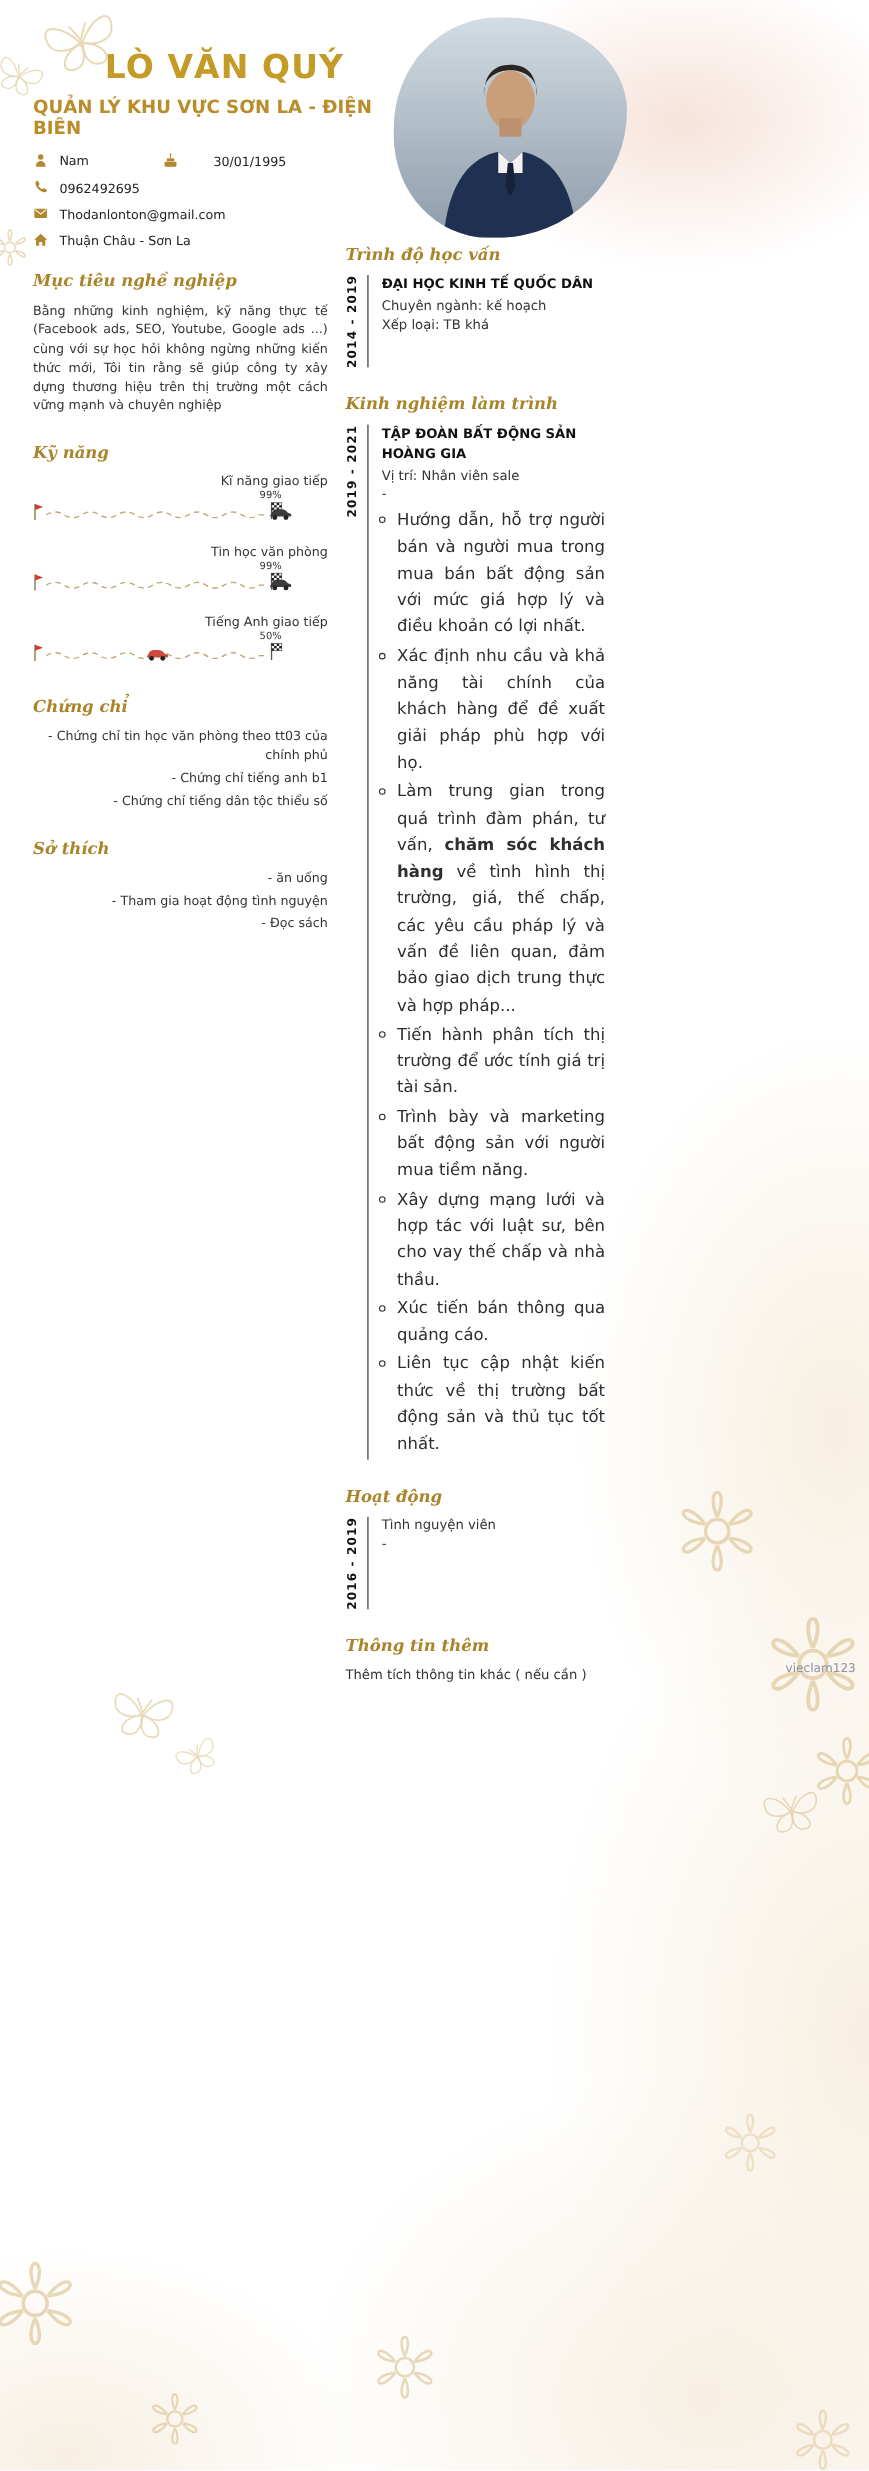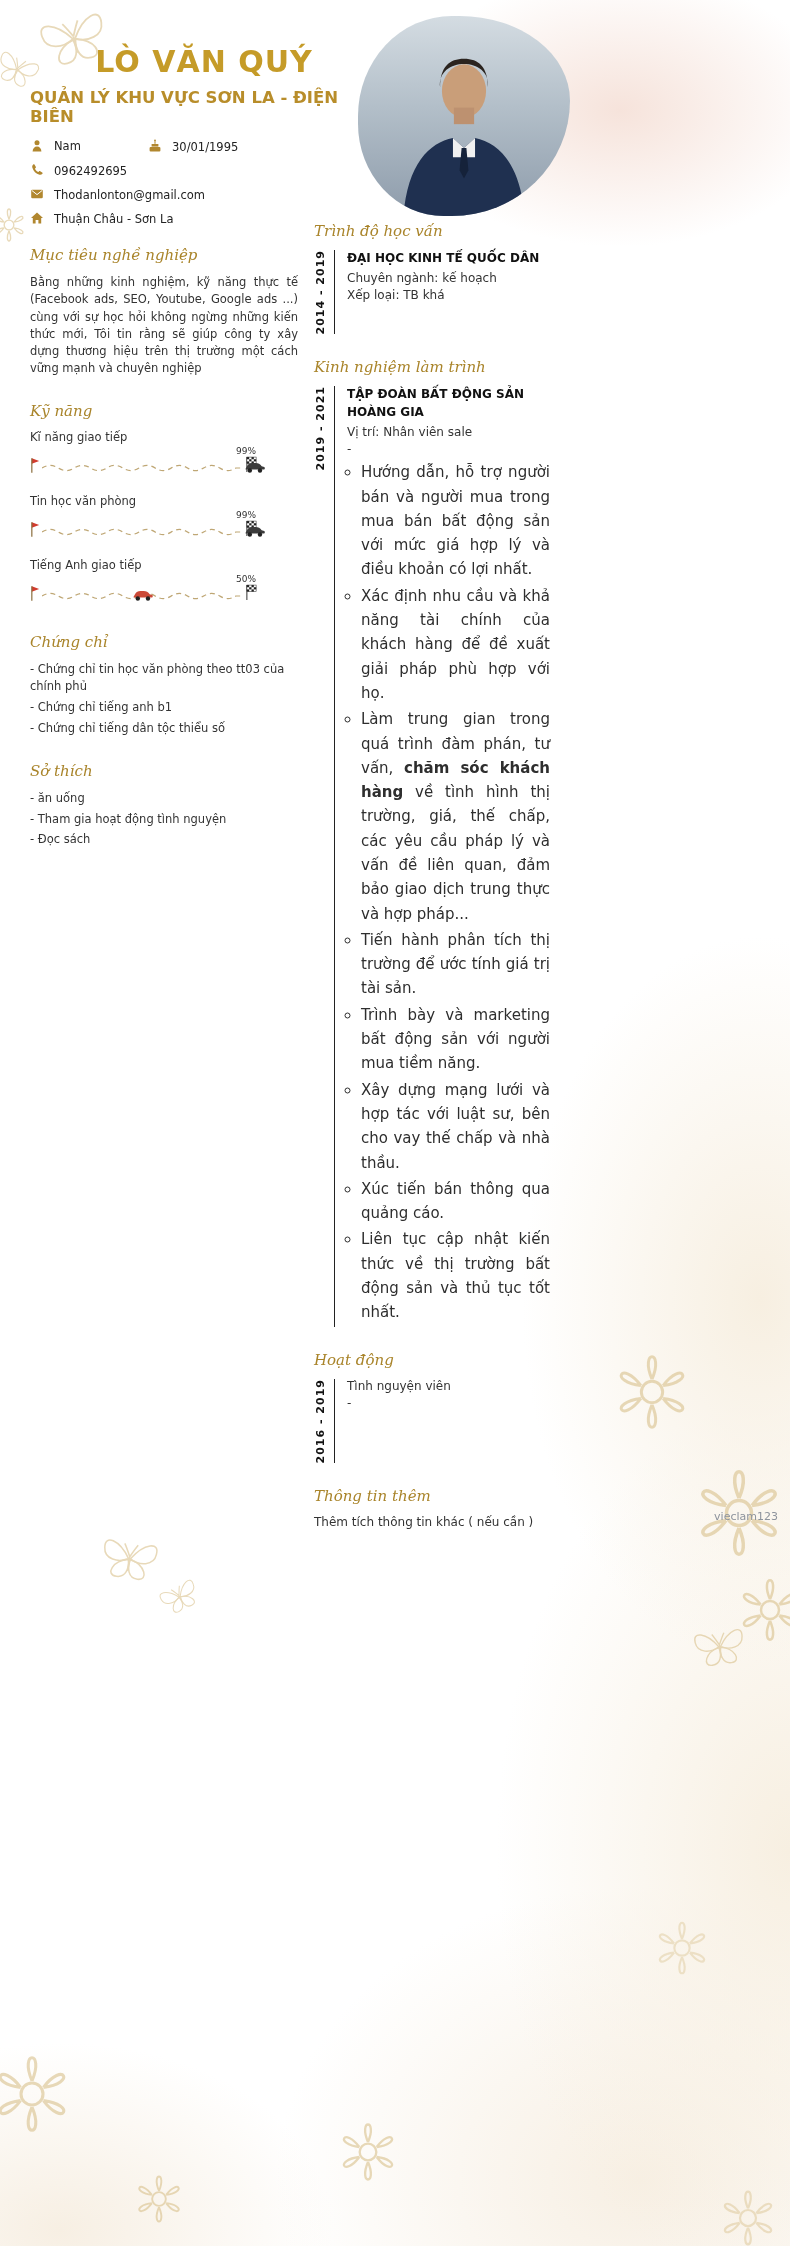--- a/index.html
+++ b/index.html
@@ -33,64 +33,64 @@
   }
   .subtitle {
     width:348px; 
     font-size:16.5px; font-weight:bold; color:#b88d2a;
     margin-top:9px;
   }
   .contacts { margin-top:13px; font-size:11.5px; color:#222; width:330px; }
   .contact-row { display:flex; align-items:center; margin-bottom:9px; }
   .contact-pair { display:flex; }
   .contact-pair .cell-a { width:118px; display:flex; }
-  .contact-pair .cell-b { display:flex; align-items:center; }
+  .contact-pair .cell-b { display:flex; align-items:center;gap:22px; }
   .cicon { width:15px; height:15px; margin-right:9px; flex:none; }
   .cicon svg { display:block; }
 
   .photo-wrap { position:absolute; top:16px; left:358px; width:212px; height:200px; z-index:2; }
   .photo {
     position:absolute; inset:0;
     border-radius:46% 54% 58% 42% / 52% 44% 60% 48%;
     overflow:hidden;
     background:linear-gradient(180deg,#d4dce2 0%, #b3bfc9 45%, #8e9cab 100%);
   }
   .photo svg { position:absolute; bottom:-2px; left:0; width:100%; height:92%; }
 
   
   .columns { display:flex; padding-left:30px; gap:16px; align-items:flex-start; }
   .col-left { width:268px; }
   .col-right { width:236px; }
 
   h2.sec {
     font-family:"DejaVu Serif", serif;
-    font-style:italic; font-weight:normal;
+    font-style:italic; font-weight:bold;
     color:#a9842a; font-size:15px;
     margin:24px 0 10px 0;
   }
   .col-left h2.sec:first-child { margin-top:30px; }
   .col-right h2.sec:first-child { margin-top:6px; }
 
   .objective-text {
     font-size:11.5px; line-height:1.5; text-align:justify; color:#333; margin:0;
   }
 
   
-  .skill { margin-bottom:13px; }
+  .skill { margin-bottom:13px;text-align:right; }
   .skill-label { font-size:11.5px; color:#333; margin-bottom:1px; }
   .track { position:relative; width:228px; height:36px; }
   .pct { position:absolute; right:2px; top:1px; font-size:9px; color:#333; }
   .wave { position:absolute; left:12px; right:14px; top:17px; height:12px; width:202px; }
   .flag-start { position:absolute; left:0; top:12px; }
   .flag-end { position:absolute; right:0; top:11px; }
   .car { position:absolute; top:13px; transform:translateX(-55%); }
 
   
   .dash-list { font-size:11.5px; line-height:1.55; color:#333; }
-  .dash-list div { margin-bottom:3px; text-align:left; }
+  .dash-list div { margin-bottom:3px; text-align:right; }
 
   
   .tl { display:flex; margin-bottom:8px; }
   .tl-period {
     writing-mode:vertical-rl; transform:rotate(180deg);
     font-weight:bold; font-size:11px; letter-spacing:1px; color:#111;
     flex:none; align-self:flex-start;
   }
   .tl-body { border-left:1.5px solid #222; margin-left:7px; padding-left:12px; flex:1; }
   .org { font-weight:bold; font-size:12px; color:#111; margin-bottom:4px; line-height:1.45; }

